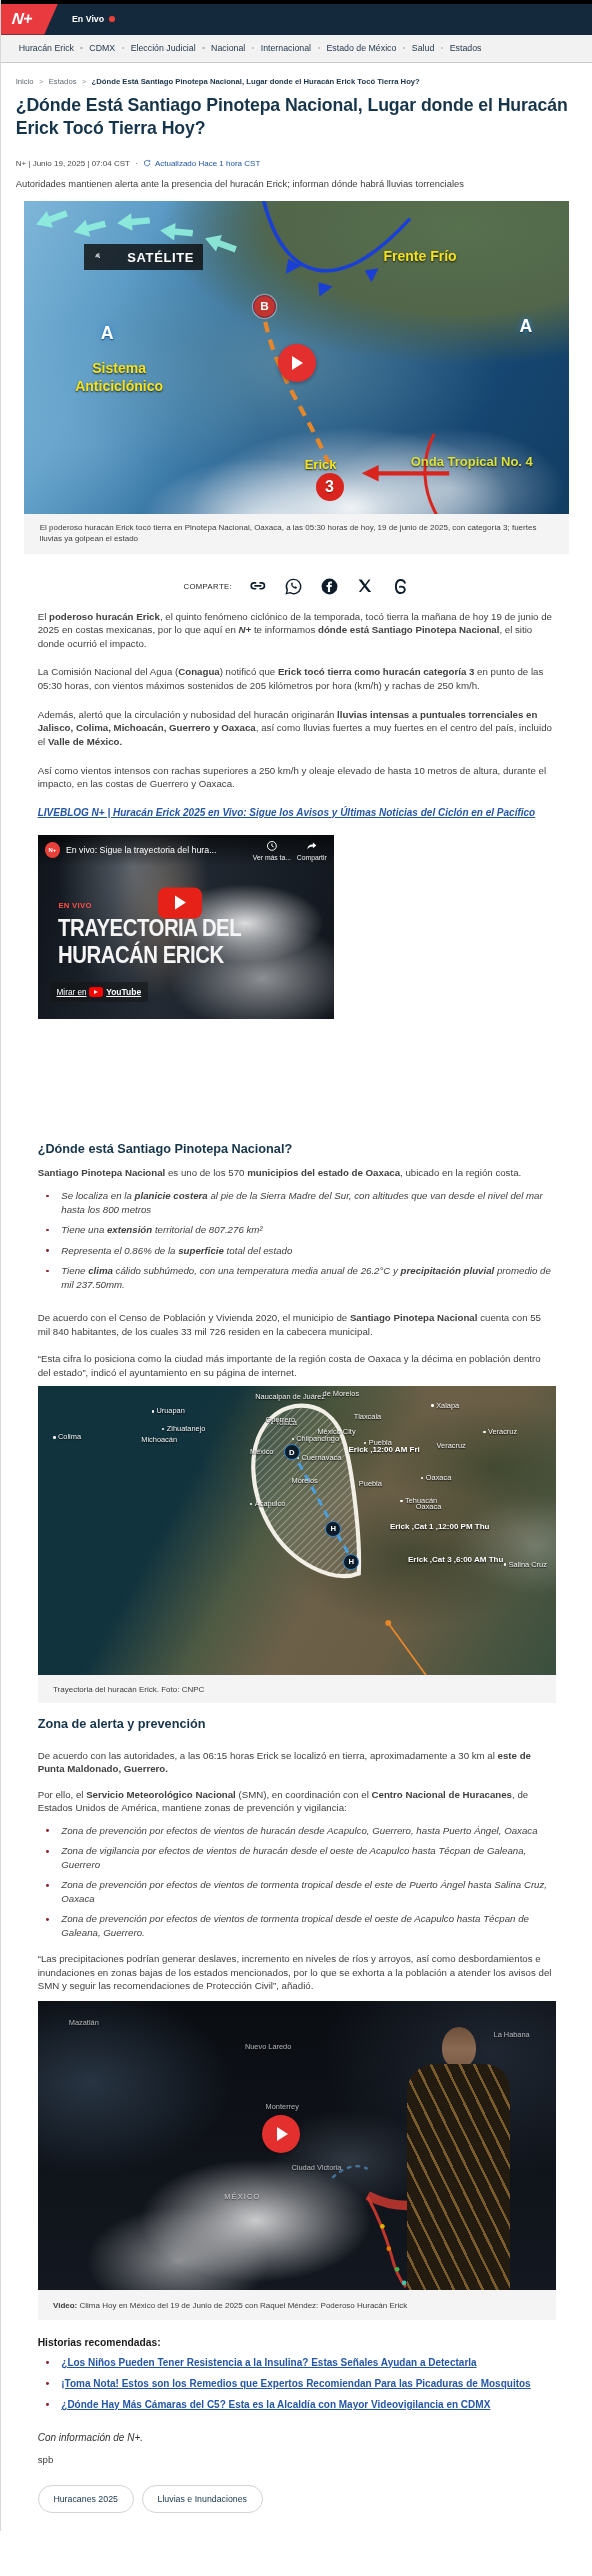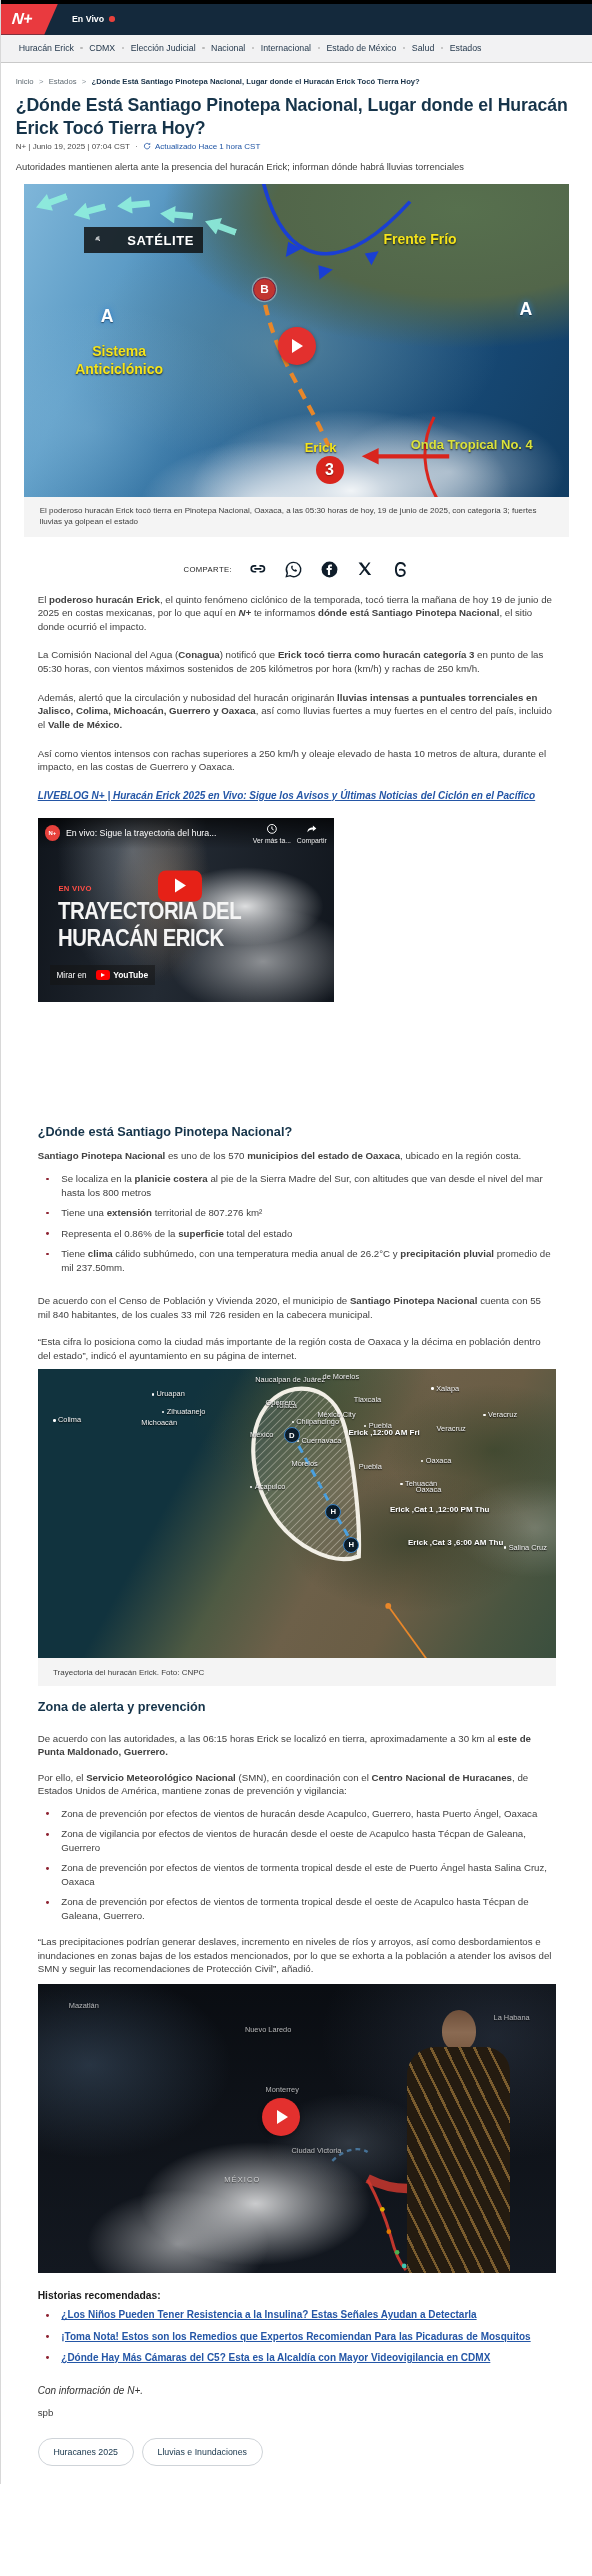--- a/index.html
+++ b/index.html
@@ -16,21 +16,21 @@
   .nav{height:27px;background:#f2f2f3;display:flex;align-items:center;padding:0 17.7px;border-bottom:1.2px solid #c9c9c9;}
   .nav-item{font-size:8.8px;color:#25394d;white-space:nowrap;cursor:pointer;}
   .nav-dot{width:2.4px;height:2.4px;background:#b9b9b9;border-radius:50%;margin:0 6.5px;flex:0 0 auto;}
   
   .outer{padding:0 14.7px;}
   .breadcrumb{margin-top:14px;font-size:7.7px;color:#5f6a72;display:flex;gap:5.3px;align-items:center;flex-wrap:nowrap;}
   .crumb-link{color:#5f6a72;text-decoration:none;}
   .crumb-sep{color:#8a949b;}
   .crumb-current{font-weight:700;color:#1a3349;white-space:nowrap;overflow:hidden;text-overflow:ellipsis;max-width:424px;}
   h1.headline{margin:8.2px 0 0;font-size:17.7px;line-height:23px;color:#16344a;font-weight:700;letter-spacing:-0.1px;}
-  .byline{margin-top:2px;font-size:8px;color:#4a4a4a;display:flex;align-items:center;gap:5.3px;}
+  .byline{margin-top:19px;font-size:8px;color:#4a4a4a;display:flex;align-items:center;gap:5.3px;}
   .byline .mid-dot{color:#777;}
   .updated{color:#2055a4;display:flex;gap:3.5px;align-items:center;text-decoration:none;font-size:8px;}
   .dek{margin-top:8.2px;font-size:9.4px;color:#3c3c3c;line-height:13px;}
   
   .hero{margin:10.6px 8.8px 0;height:313px;position:relative;overflow:hidden;background:
     radial-gradient(247px 124px at 60% 98%, rgba(255,255,255,.92), rgba(255,255,255,0) 65%),
     radial-gradient(177px 94px at 44% 103%, rgba(255,255,255,.75), rgba(255,255,255,0) 70%),
     radial-gradient(165px 88px at 78% 92%, rgba(255,255,255,.5), rgba(255,255,255,0) 70%),
     radial-gradient(253px 177px at 12% 78%, rgba(150,200,230,.30), rgba(0,0,0,0) 70%),
     radial-gradient(412px 194px at 80% 8%, #57704e 0%, #52664a 45%, rgba(0,0,0,0) 72%),
@@ -66,27 +66,27 @@
     radial-gradient(71px 130px at 42% 40%, rgba(120,90,60,.5), rgba(0,0,0,0) 70%),
     linear-gradient(100deg,#10151c 0%,#232a33 45%,#11161d 100%);cursor:pointer;}
   .vid-topbar{position:absolute;top:0;left:0;right:0;height:31px;background:linear-gradient(rgba(0,0,0,.65),rgba(0,0,0,0));display:flex;align-items:center;padding:0 7px;gap:5.9px;box-sizing:border-box;}
   .vid-avatar{width:15.3px;height:15.3px;border-radius:50%;background:#e8413c;color:#fff;font-size:5.9px;font-weight:700;display:flex;align-items:center;justify-content:center;flex:0 0 auto;}
   .vid-title{color:#fff;font-size:8.8px;flex:1 1 auto;white-space:nowrap;overflow:hidden;}
   .vid-ctrl{display:flex;flex-direction:column;align-items:center;gap:1.2px;color:#eee;font-size:6.8px;cursor:pointer;}
   .envivo{position:absolute;left:7%;top:36%;color:#ff4e45;font-weight:700;font-size:7.7px;letter-spacing:0.3px;}
   .traj{position:absolute;left:7%;top:43%;color:#f5f5f5;font-weight:700;font-size:24px;line-height:27px;letter-spacing:-0.6px;transform:scaleX(.85);transform-origin:left;}
   .yt-play{position:absolute;left:48%;top:37%;transform:translate(-50%,-50%);width:44px;height:31px;background:#e62117;border-radius:7.7px;display:flex;align-items:center;justify-content:center;}
   .yt-play .tri{width:0;height:0;border-left:11.8px solid #fff;border-top:7px solid transparent;border-bottom:7px solid transparent;margin-left:2.4px;}
-  .watch-on{position:absolute;left:4%;bottom:9%;display:flex;align-items:flex-end;gap:9px;background:rgba(20,20,20,.55);padding:4.7px 7px;color:#fff;font-size:8.2px;cursor:pointer;}
+  .watch-on{position:absolute;left:4%;bottom:9%;display:flex;align-items:flex-end;gap:2px;background:rgba(20,20,20,.55);padding:4.7px 7px;color:#fff;font-size:8.2px;cursor:pointer;text-decoration:underline;}
   .yt-logo{display:flex;align-items:center;gap:2.9px;font-weight:700;font-size:8.5px;color:#fff;}
   .yt-logo .rect{width:14.7px;height:10.6px;background:#f00;border-radius:2.9px;display:flex;align-items:center;justify-content:center;}
   .yt-logo .rect .tri{width:0;height:0;border-left:4.1px solid #fff;border-top:2.7px solid transparent;border-bottom:2.7px solid transparent;margin-left:0.6px;}
   h2.section{margin:0;font-size:12.7px;line-height:15.3px;color:#16344a;font-weight:700;}
   ul.dotlist{margin:9.4px 0 0;padding:0;list-style:none;}
-  ul.dotlist li{position:relative;padding-left:23.6px;margin-top:7px;font-size:9.7px;line-height:13.5px;color:#414141;}
+  ul.dotlist li{position:relative;padding-left:23.6px;margin-top:7px;font-size:9.7px;line-height:13.5px;color:#414141;font-style:italic;}
   ul.dotlist li::before{content:"";position:absolute;left:8.8px;top:5.3px;width:2.9px;height:2.9px;border-radius:50%;background:#8e2433;}
   .related{margin-top:10.6px;font-size:10px;line-height:13.5px;}
   .related .label{font-weight:700;color:#1b1b1b;}
   .related .rich-link{font-weight:700;}
   
   .map2{margin-top:7px;width:518px;height:289px;position:relative;overflow:hidden;background:
     radial-gradient(153px 94px at 88% 28%, rgba(30,55,30,.5), rgba(0,0,0,0) 70%),
     radial-gradient(189px 118px at 55% 16%, rgba(60,70,40,.45), rgba(0,0,0,0) 70%),
     radial-gradient(177px 100px at 72% 60%, rgba(30,50,30,.5), rgba(0,0,0,0) 70%),
     radial-gradient(118px 71px at 96% 55%, rgba(255,255,255,.22), rgba(0,0,0,0) 70%),
@@ -389,20 +389,23 @@
         </svg>
         <div class="presenter">
           <div class="hair"></div>
             <div class="head"></div>
             <div class="bodyshape"></div>
         </div>
         <div class="play-circle">
             <span class="tri"></span>
           </div>
       </div>
+      <figcaption class="fig-caption" style="padding:10.6px 15.3px;">
+        <span class="b">Video: </span><span>Clima Hoy en México del 19 de Junio de 2025 con Raquel Méndez: Poderoso Huracán Erick</span>
+      </figcaption>
 
       <div class="historias">Historias recomendadas:</div>
       <ul class="rec">
         <li><a href="#">¿Los Niños Pueden Tener Resistencia a la Insulina? Estas Señales Ayudan a Detectarla</a></li>
         <li><a href="#">¡Toma Nota! Estos son los Remedios que Expertos Recomiendan Para las Picaduras de Mosquitos</a></li>
         <li><a href="#">¿Dónde Hay Más Cámaras del C5? Esta es la Alcaldía con Mayor Videovigilancia en CDMX</a></li>
       </ul>
 
       <div class="credit">Con información de N+.</div>
       <div class="sign">spb</div>

